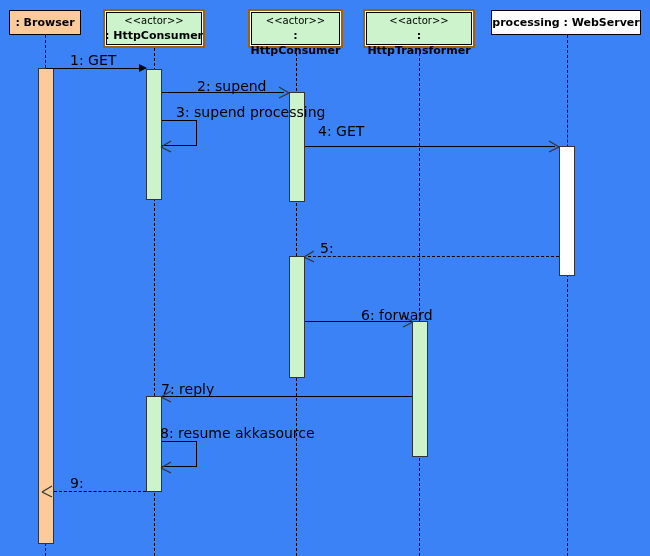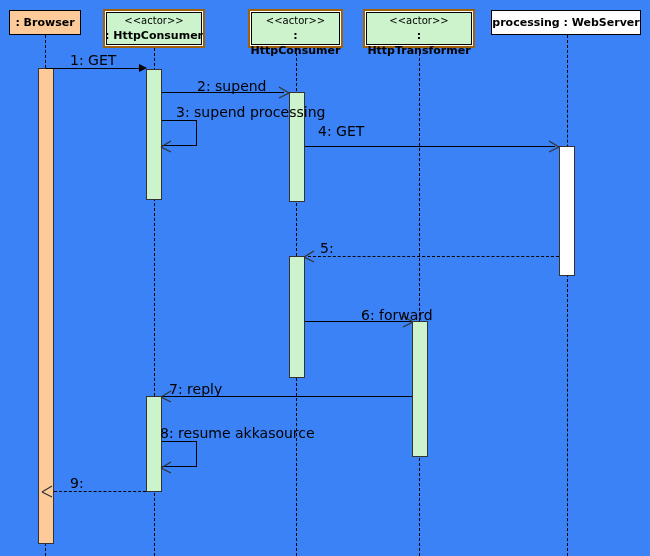--- a/index.html
+++ b/index.html
@@ -186,21 +186,21 @@
     </svg>
   </div>
   <div class="msg-label" style="left:329px; top:309px;margin-left:32px;">6: forward</div>
 
   <div class="msg-line" style="left:162px; top:396px; width:250px;"></div>
   <div class="arrow-head" style="left:159px; top:389px;">
     <svg width="14" height="14" viewBox="0 0 14 14">
       <path d="M12,1 L2,7 M12,12 L2,7" stroke="#333333" stroke-width="1.3" fill="none"></path>
     </svg>
   </div>
-  <div class="msg-label" style="left:169px; top:383px;">7: reply</div>
+  <div class="msg-label" style="left:161px; top:383px;">7: reply</div>
 
   <div class="msg-line" style="left:162px; top:441px; width:35px;"></div>
   <div class="msg-vline" style="left:196px; top:441px; height:26px;"></div>
   <div class="msg-line" style="left:162px; top:466px; width:35px;"></div>
   <div class="arrow-head" style="left:159px; top:460px;">
     <svg width="14" height="14" viewBox="0 0 14 14">
       <path d="M12,1 L2,7 M12,12 L2,7" stroke="#333333" stroke-width="1.3" fill="none"></path>
     </svg>
   </div>
   <div class="msg-label" style="left:160px; top:427px;">8: resume akkasource</div>

